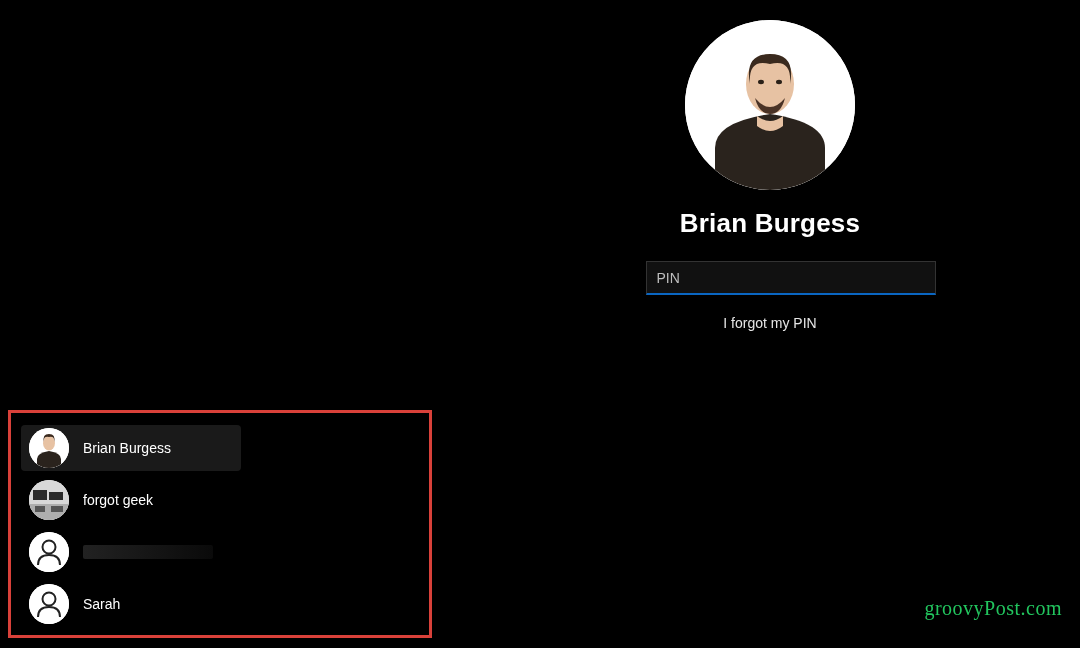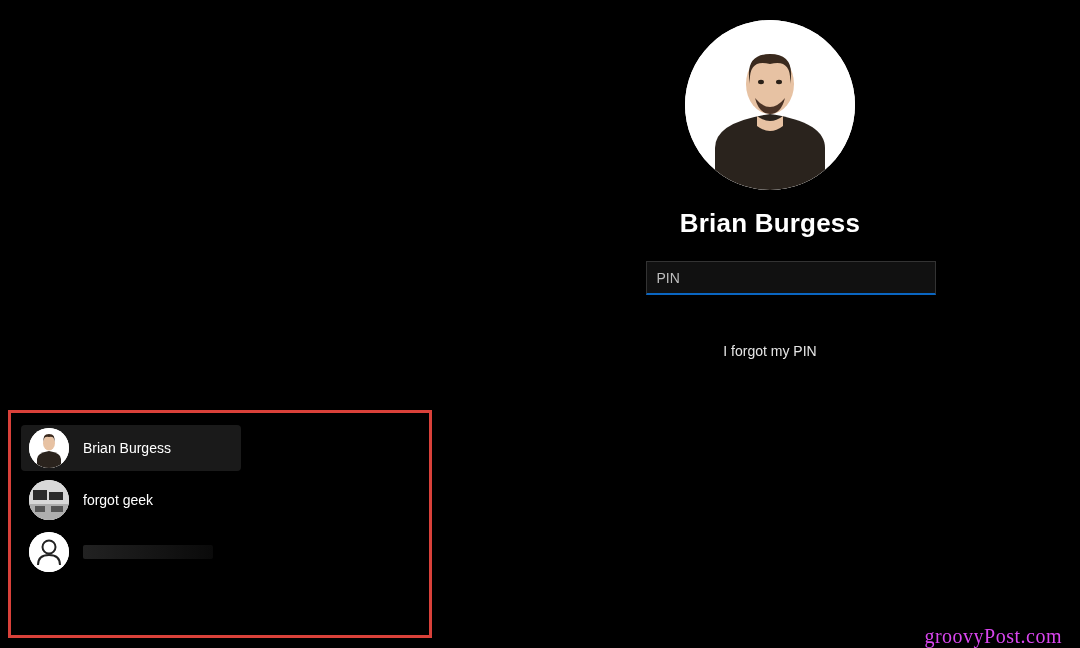--- a/index.html
+++ b/index.html
@@ -58,21 +58,20 @@
       font-size: 14px;
       padding: 0 10px;
       outline: none;
       caret-color: #fff;
     }
     .pin-input::placeholder { color: #bdbdbd; }
     .forgot-link {
       font-size: 14px;
       color: #e6e6e6;
       cursor: pointer;
-      margin-top: 28px;
     }
 
     .user-panel {
       position: absolute;
       left: 8px;
       bottom: 10px;
       width: 424px;
       height: 228px;
       border: 3px solid #d9413a;
       padding: 12px 10px 8px 10px;
@@ -116,24 +115,24 @@
       display: inline-block;
       width: 130px;
       height: 14px;
       background: linear-gradient(90deg, #222, #0a0a0a);
       border-radius: 2px;
     }
 
     .watermark {
       position: absolute;
       right: 18px;
-      bottom: 0;
+      bottom: 28px;
       font-family: Georgia, "Times New Roman", serif;
       font-size: 20px;
-      color: #d946ef;
+      color: #22c55e;
       letter-spacing: 0.5px;
       margin-left: 31px;
     }
   </style>
 </head>
 <body>
 
 <div class="main-login">
   <div class="avatar-large">
     <svg viewBox="0 0 170 170">
@@ -185,15 +184,25 @@
     <div class="user-avatar generic">
       <svg viewBox="0 0 40 40">
         <rect width="40" height="40" fill="#ffffff"></rect>
         <circle cx="20" cy="15" r="6.5" fill="none" stroke="#222" stroke-width="2"></circle>
         <path d="M9 33 q0 -10 11 -10 q11 0 11 10" fill="none" stroke="#222" stroke-width="2"></path>
       </svg>
     </div>
     <span class="user-label redacted"></span>
   </div>
 
+  <div class="user-item">
+    <div class="user-avatar generic">
+      <svg viewBox="0 0 40 40">
+        <rect width="40" height="40" fill="#ffffff"></rect>
+        <circle cx="20" cy="15" r="6.5" fill="none" stroke="#222" stroke-width="2"></circle>
+        <path d="M9 33 q0 -10 11 -10 q11 0 11 10" fill="none" stroke="#222" stroke-width="2"></path>
+      </svg>
+    </div>
+    <span class="user-label">Sarah</span>
+  </div>
 </div>
 
 <div class="watermark">groovyPost.com</div>
 
 </body></html>

